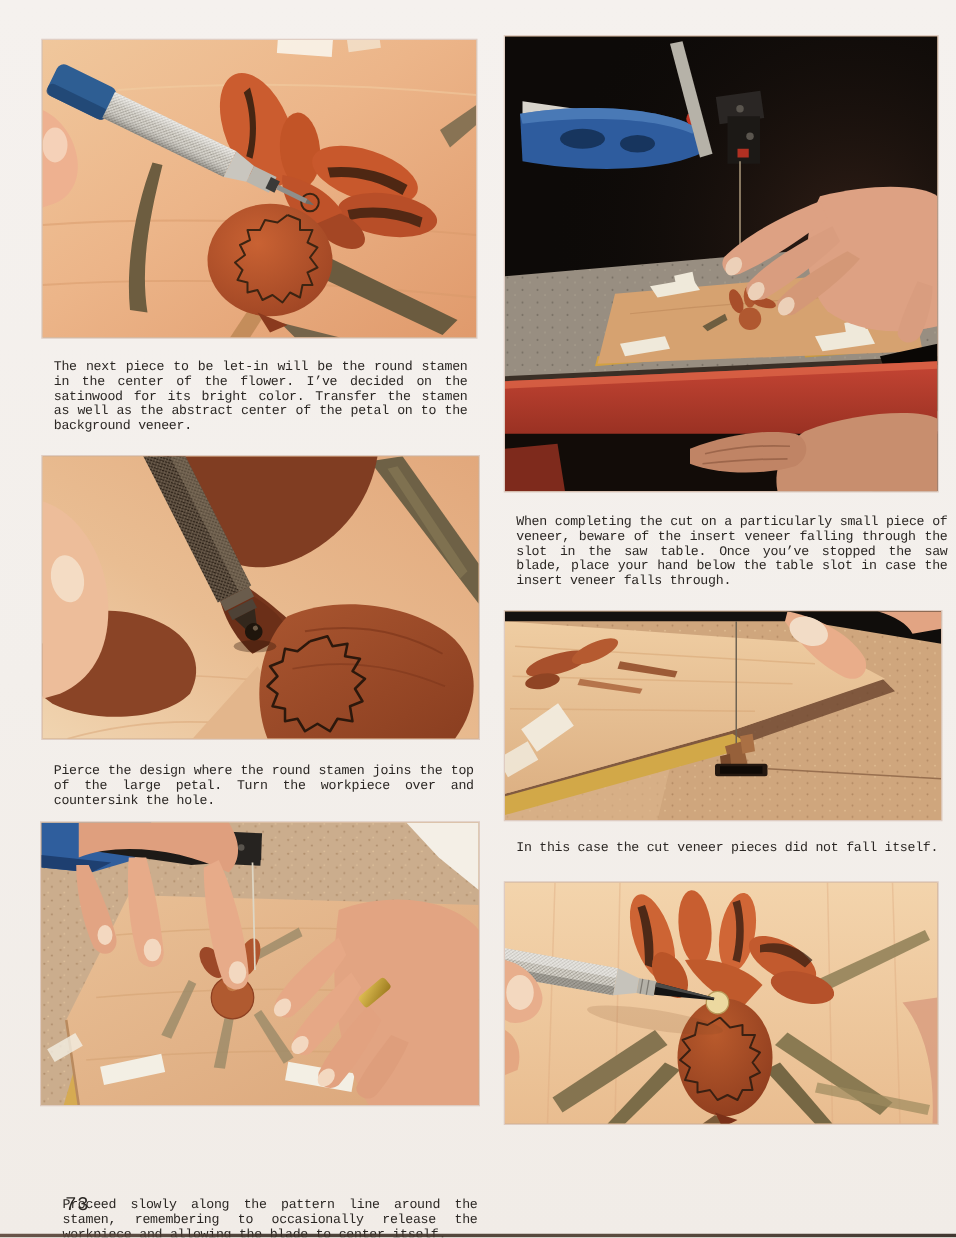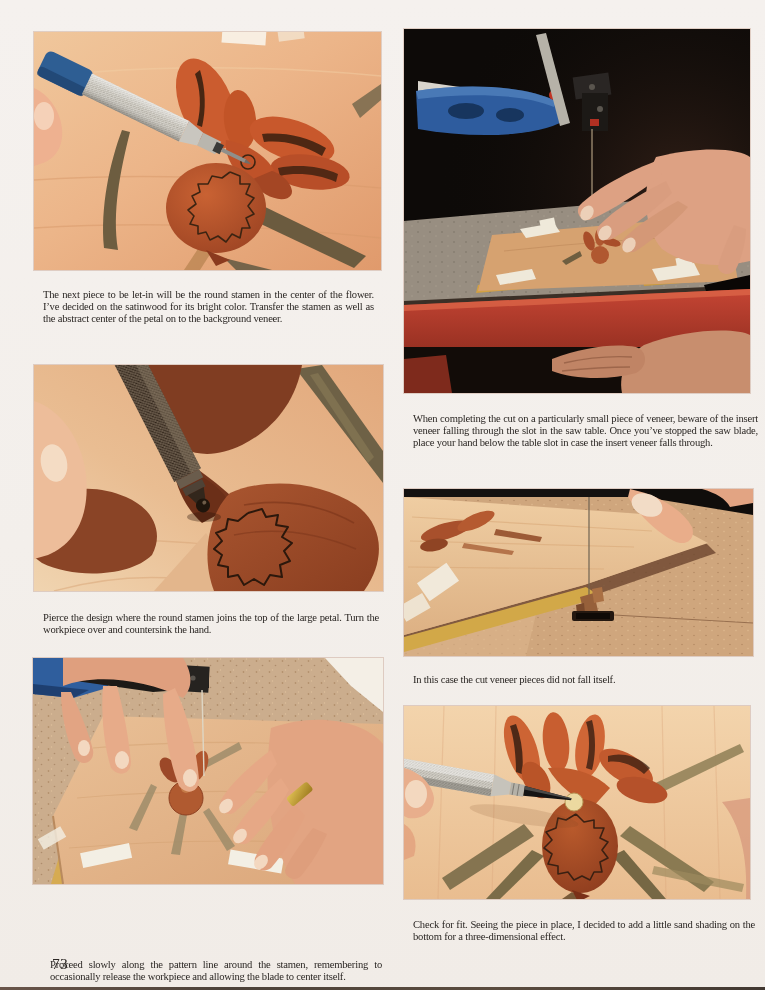--- a/index.html
+++ b/index.html
@@ -1,20 +1,20 @@
 <!DOCTYPE html>
 <html><head>
 <meta charset="utf-8">
 <style>
   html,body{margin:0;padding:0;background:#e8e4de;}
   .page{
     position:relative;width:765px;height:990px;margin:0 auto;
     background:linear-gradient(180deg,#f5f1ee 0%,#f3efeb 55%,#f1ece7 100%);
     overflow:hidden;
-    font-family:Liberation Serif, serif;
+    font-family:Liberation Mono, monospace;
   }
   .photo{
     position:absolute;overflow:hidden;
     box-shadow:0 0 0 1px rgba(150,80,50,.22), inset 0 0 0 1px rgba(0,0,0,.05);
     background:#d8b38c;
   }
   .photo svg{display:block;width:100%;height:100%;}
   .caption{
     position:absolute;
     font-size:10.6px;line-height:11.8px;letter-spacing:-0.22px;
@@ -154,21 +154,21 @@
         <rect x="-14" y="-15" width="132" height="30" fill="url(#kn2)"></rect>
         <rect x="-14" y="-15" width="132" height="11" fill="#8c7c66" opacity=".45"></rect>
         <rect x="118" y="-13" width="9" height="26" fill="#6a5c4c"></rect>
         <rect x="128" y="-11" width="8" height="22" fill="#4e4236"></rect>
         <path d="M136,-9 L150,-4 L150,4 L136,9 Z" fill="#33271c"></path>
         <circle cx="152" cy="0" r="7" fill="#1f150c"></circle>
         <circle cx="150" cy="-2.5" r="2" fill="#6e5c48"></circle>
       </g>
     </svg>
   </div>
-  <div class="caption" style="left:43px;top:612px;width:336px">Pierce the design where the round stamen joins the top of the large petal. Turn the workpiece over and countersink the hand.</div>
+  <div class="caption" style="left:43px;top:612px;width:336px">Pierce the design where the round stamen joins the top of the large petal. Turn the workpiece over and countersink the hole.</div>
 
   <div class="photo" style="left:33px;top:658px;width:350px;height:226px">
     <svg viewBox="0 0 350 226">
       <defs>
         <pattern id="spk3" width="13" height="11" patternUnits="userSpaceOnUse">
           <circle cx="2.5" cy="3" r=".9" fill="#9a744e" opacity=".5"></circle>
           <circle cx="8.5" cy="7.5" r=".8" fill="#8a6442" opacity=".45"></circle>
           <circle cx="5.5" cy="1" r=".7" fill="#e9cda4" opacity=".6"></circle>
         </pattern>
         <linearGradient id="ven3" x1="0" y1="0" x2="1" y2="1">
@@ -433,17 +433,16 @@
         <path d="M132,-5 L180,-1 L180,1 L132,5 Z" fill="#141414"></path>
         <path d="M132,-5 L180,-1 L180,0 L132,-1.5 Z" fill="#4a4a48"></path>
       </g>
       <g>
         <path d="M0,62 C16,66 28,78 30,92 C30,106 18,114 4,112 L0,110 Z" fill="#e8ae8c"></path>
         <ellipse cx="12" cy="88" rx="11" ry="14" fill="#f4ddc4" opacity=".9"></ellipse>
         <path d="M0,118 C10,124 14,136 10,150 L0,154 Z" fill="#e3a480" opacity=".9"></path>
       </g>
     </svg>
   </div>
-  <div class="caption" style="left:413px;top:919px;width:342px">Check for fit. Seeing the piece in place, I decided to add a little sand shading on the bottom for a three-dimensional effect.</div>
 
   <div class="pagenum">73</div>
   <div class="scan-edge"></div>
 </div>
 
 </body></html>

